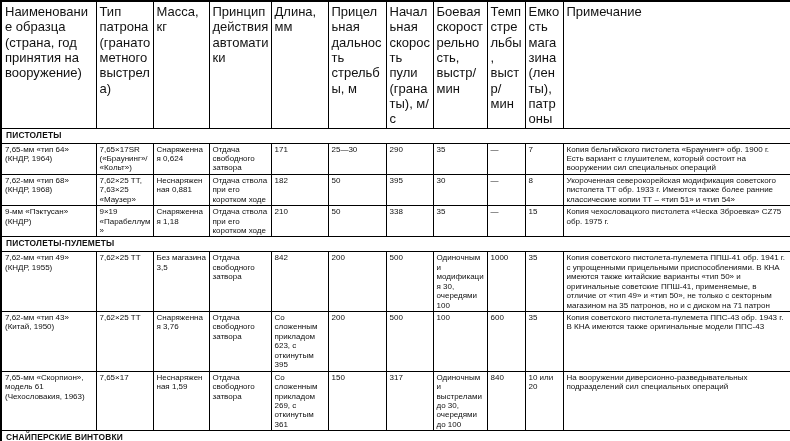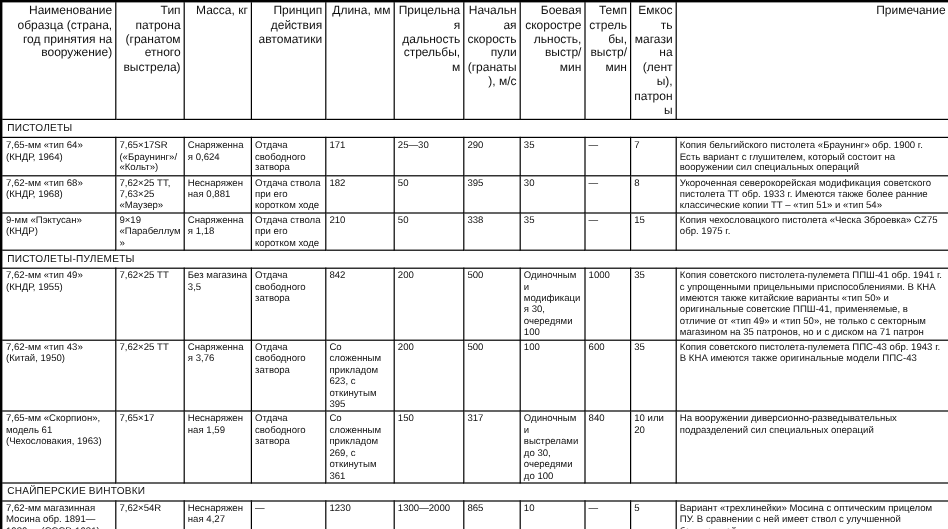--- a/index.html
+++ b/index.html
@@ -21,26 +21,26 @@
     vertical-align: top;
     padding: 1px 2px 1px 3px;
     font-size: 8px;
     line-height: 1.18;
     overflow-wrap: break-word;
     word-wrap: break-word;
     color: #111;
   }
   th {
     font-weight: normal;
-    text-align: right;
-    font-size: 10px;
+    text-align: left;
+    font-size: 13px;
     padding-top: 2px;
   }
   td.section {
-    font-weight: normal;
+    font-weight: bold;
     font-size: 8.4px;
     text-align: left;
     padding: 2px 2px 2px 4px;
     letter-spacing: 0.2px;
   }
   col.c1  { width: 95px; }
   col.c2  { width: 57px; }
   col.c3  { width: 56px; }
   col.c4  { width: 62px; }
   col.c5  { width: 57px; }

